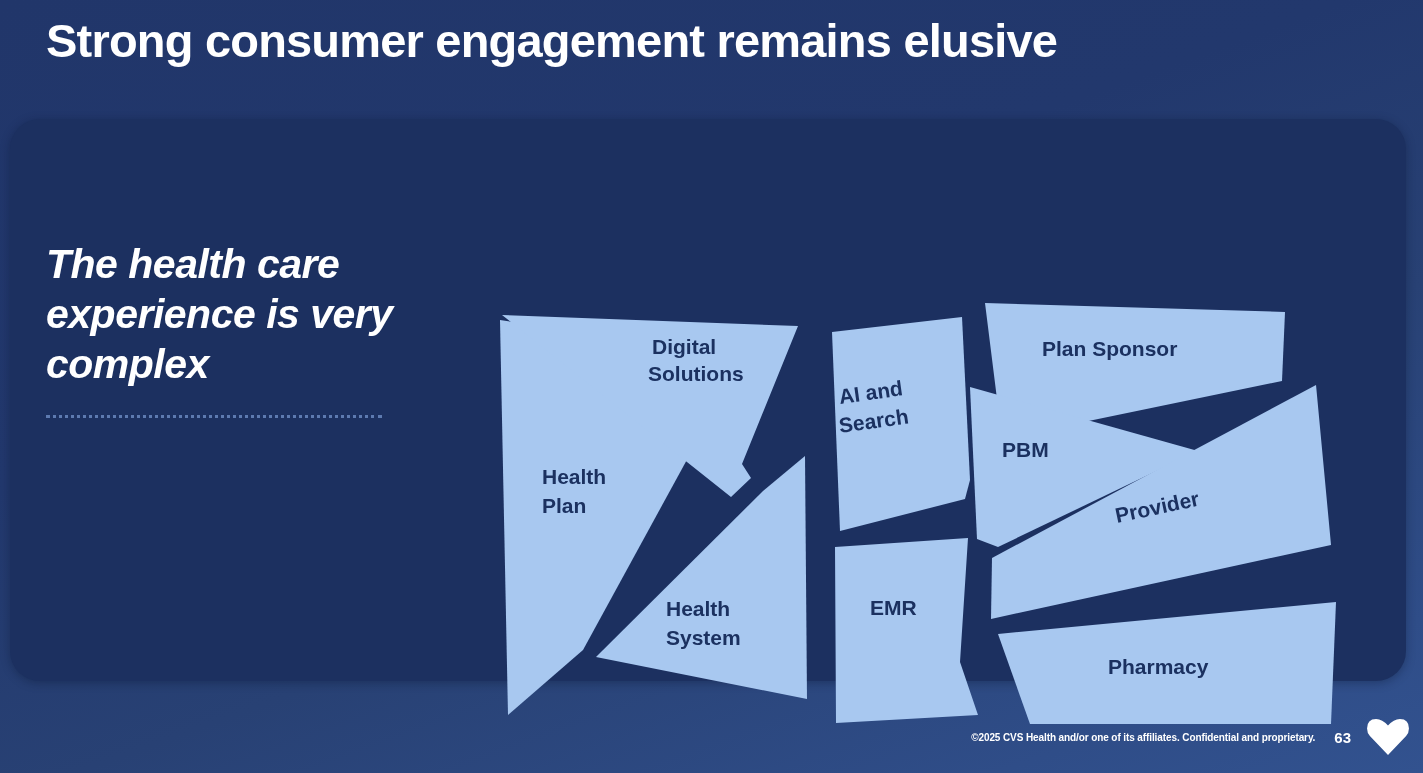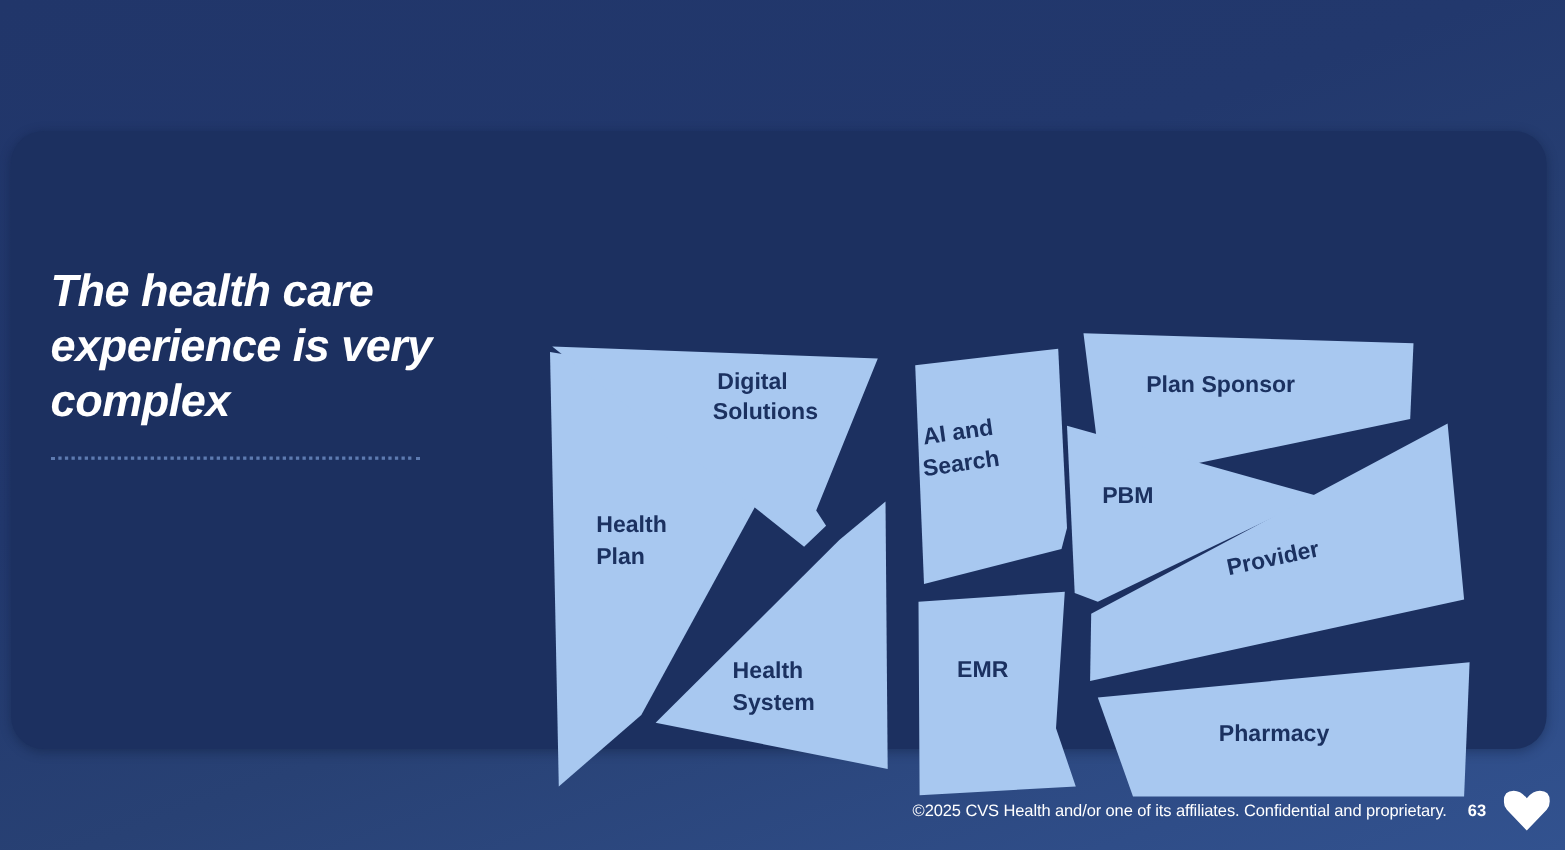--- a/index.html
+++ b/index.html
@@ -110,22 +110,22 @@
   #footer {
     position: absolute;
     right: 14px;
     bottom: 16px;
     display: flex;
     align-items: center;
     gap: 0;
   }
   #footer-copyright {
     color: #ffffff;
-    font-size: 15px;
-    font-weight: 400;
+    font-size: 10px;
+    font-weight: 700;
     letter-spacing: -0.1px;
     white-space: nowrap;
   }
   #footer-page-number {
     color: #ffffff;
     font-size: 15px;
     font-weight: 700;
     margin-left: 19px;
     margin-right: 16px;
   }
@@ -133,20 +133,21 @@
     width: 42px;
     height: 40px;
     display: block;
   }
 </style>
 </head>
 <body>
 
 <div id="slide">
 
+  <div id="slide-title">Strong consumer engagement remains elusive</div>
 
   <div id="content-card">
 
     <div id="left-block">
       <div id="headline">The health care experience is very complex</div>
       <div id="divider"></div>
     </div>
 
     <div id="puzzle-wrap">
       <svg id="puzzle-svg" viewBox="0 0 900 570" xmlns="http://www.w3.org/2000/svg">

